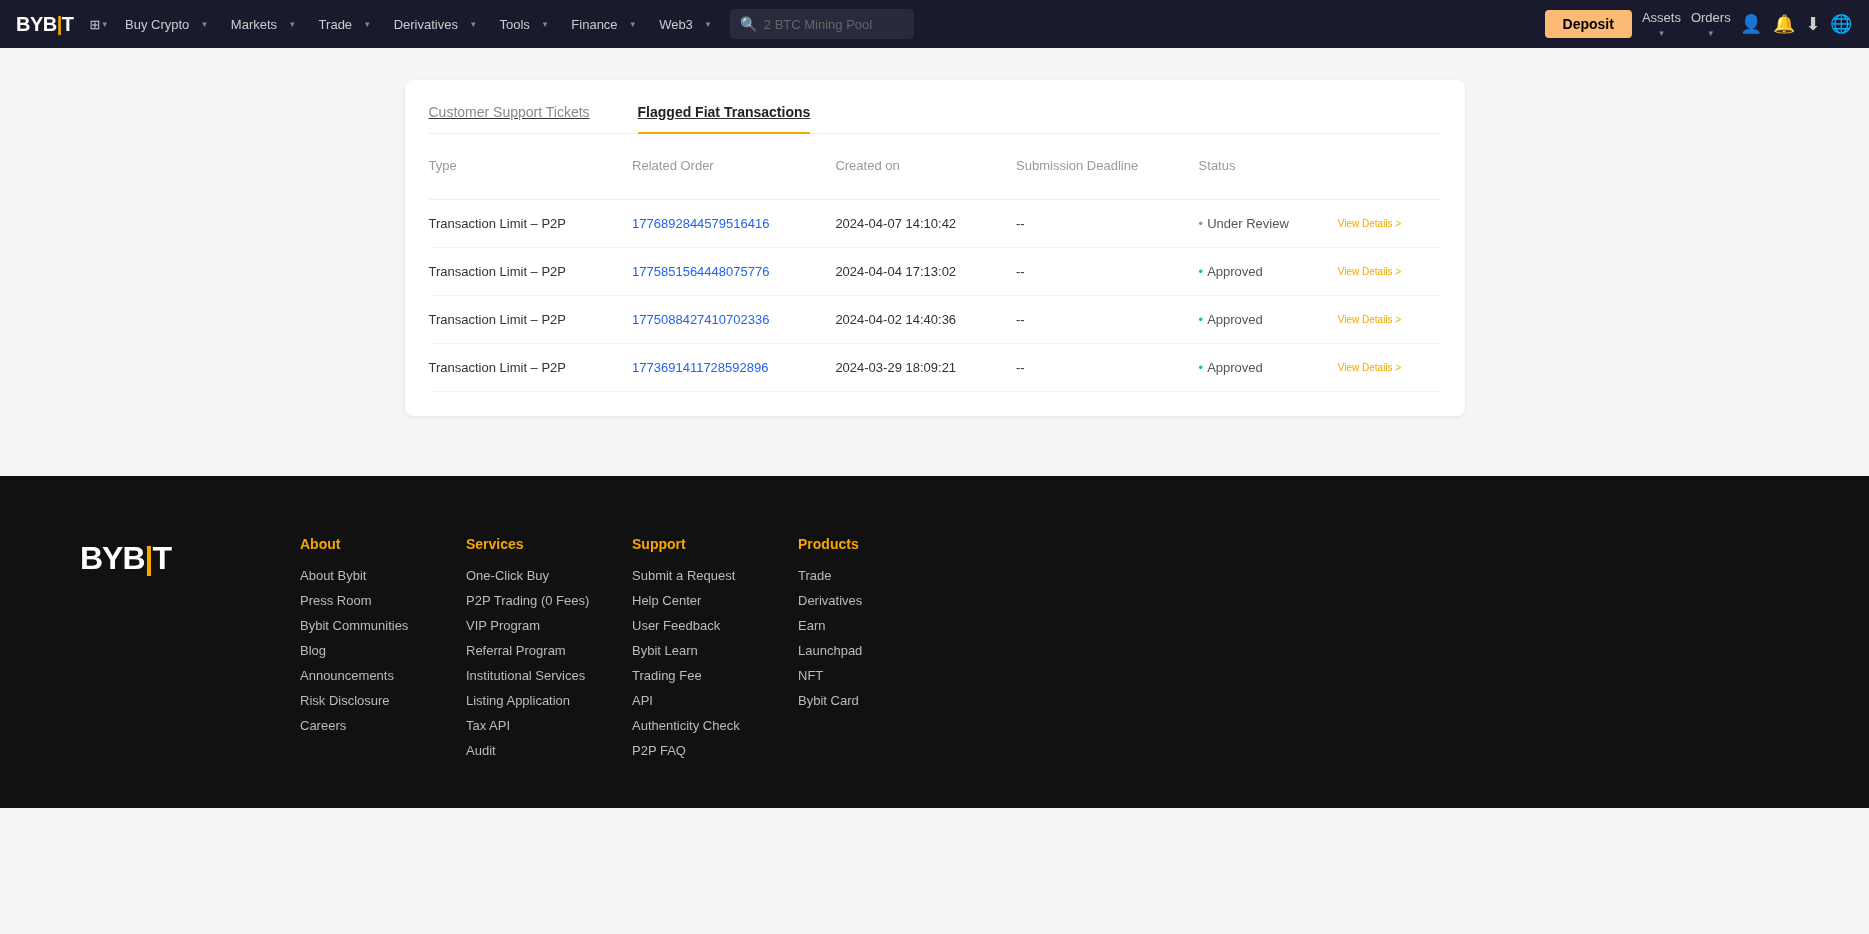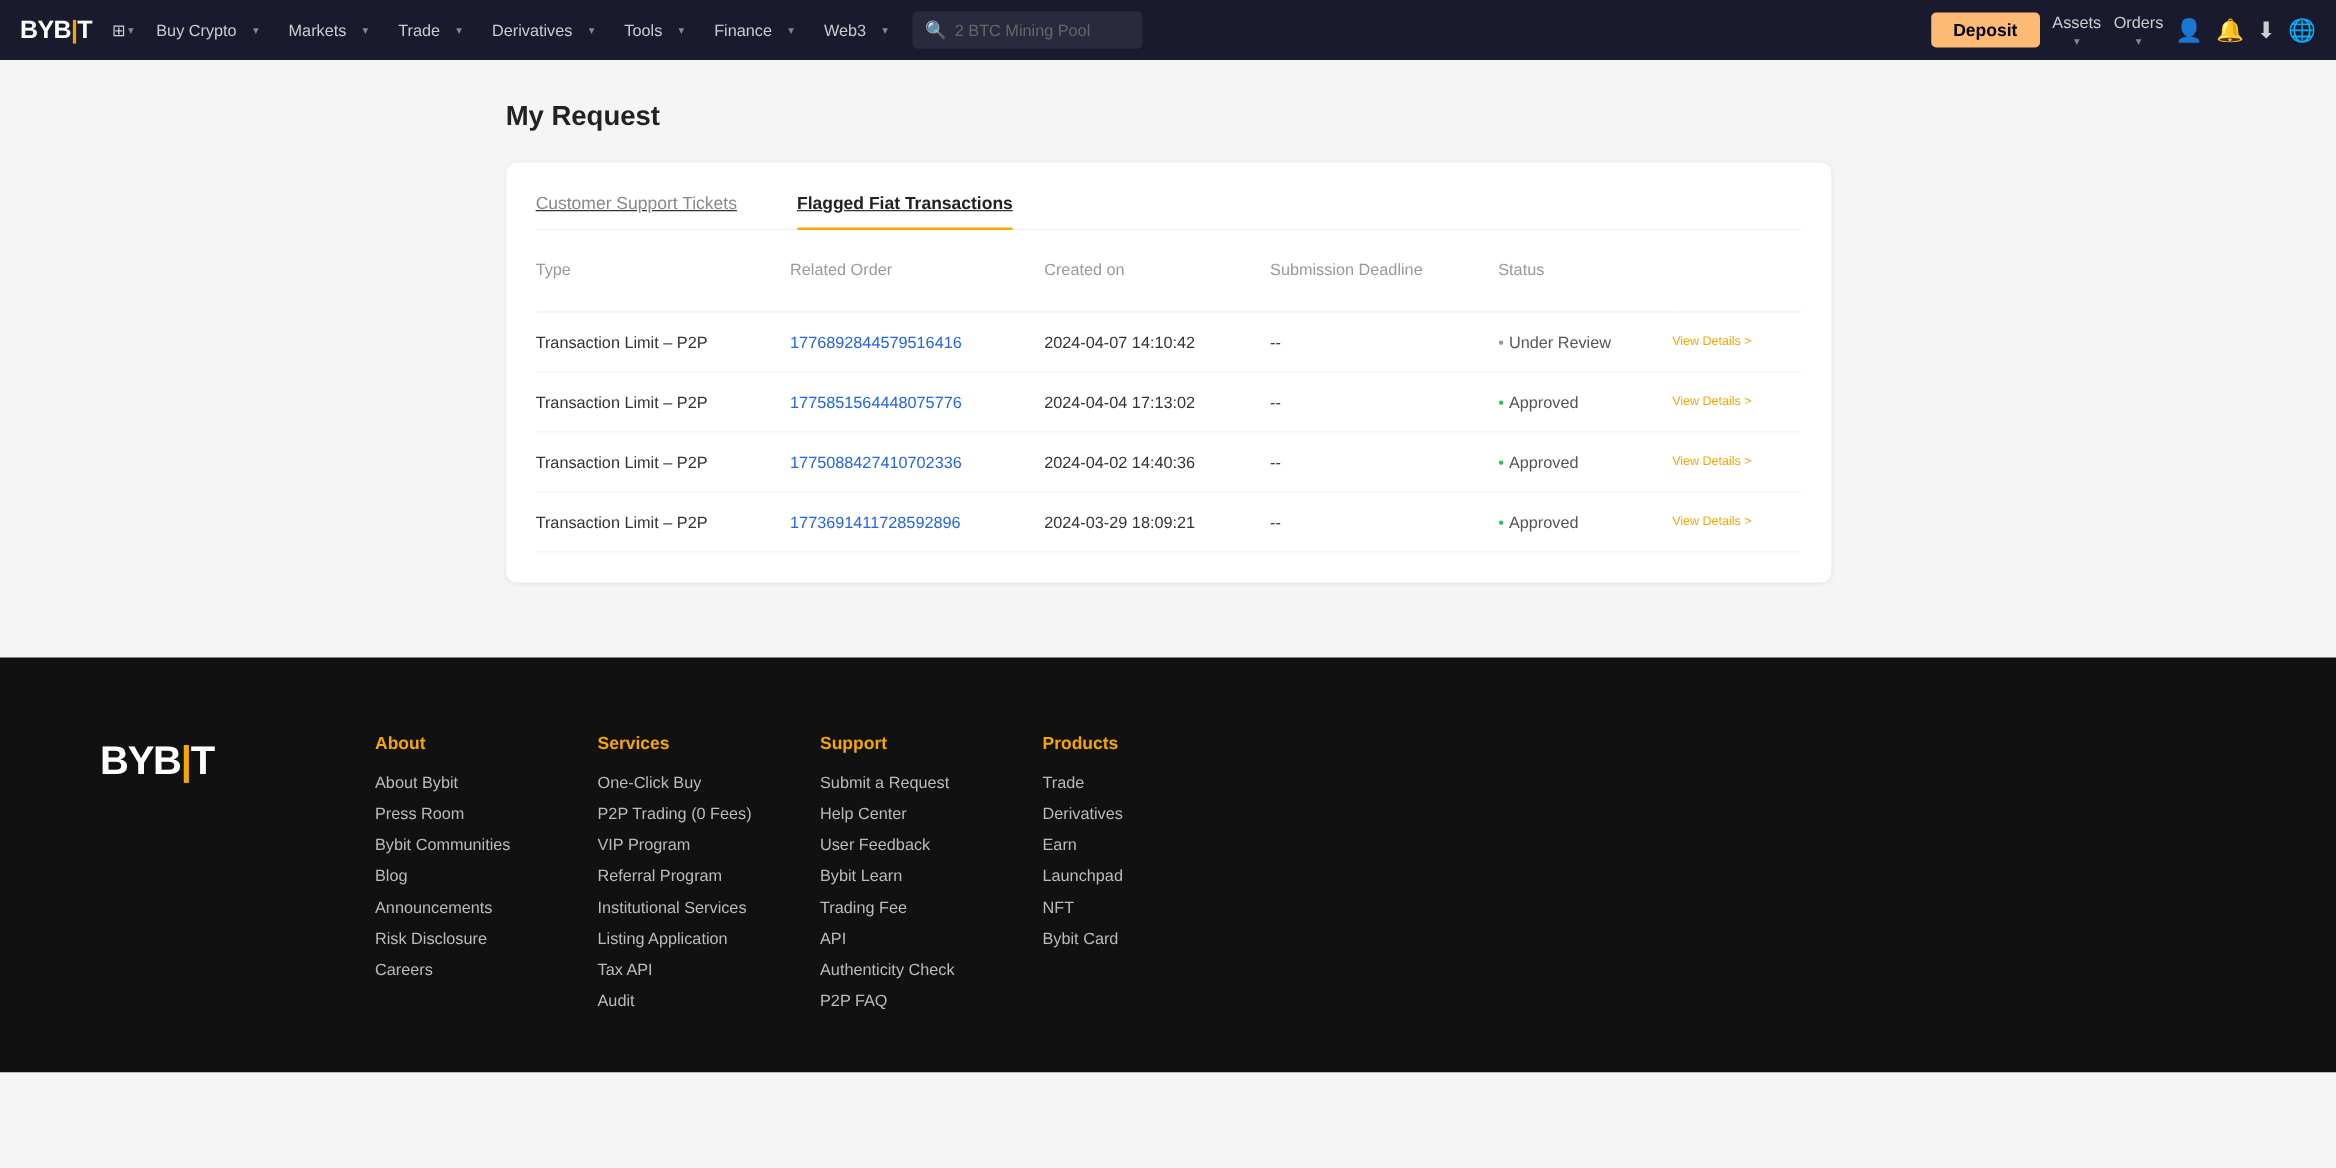--- a/index.html
+++ b/index.html
@@ -207,21 +207,20 @@
       <span class="nav-chevron">▾</span>
     </button>
     <span class="nav-icon">👤</span>
     <span class="nav-icon">🔔</span>
     <span class="nav-icon">⬇</span>
     <span class="nav-icon">🌐</span>
   </div>
 </nav>
 
 <div class="main-content">
-  <h1 class="page-title">My Request</h1>
 
   <div class="card">
 
     <div class="tabs">
       <div class="tab">Customer Support Tickets</div>
       <div class="tab active">Flagged Fiat Transactions</div>
     </div>
 
     <table class="table">
       <thead>
@@ -280,21 +279,21 @@
   </div>
 </div>
 
 <footer class="footer">
   <div class="footer-inner">
     <div class="footer-logo-col">
       <div class="footer-logo">
         BYB<span class="bar">|</span>T
       </div>
     </div>
-    <div id="footer-cols" style="display:flex; gap:48px; flex-wrap:wrap;">
+    <div id="footer-cols" style="display:flex; gap:36px; flex-wrap:wrap;">
         <div class="footer-col">
           <div class="footer-col-title">About</div>
           <a class="footer-link">About Bybit</a>
           <a class="footer-link">Press Room</a>
           <a class="footer-link">Bybit Communities</a>
           <a class="footer-link">Blog</a>
           <a class="footer-link">Announcements</a>
           <a class="footer-link">Risk Disclosure</a>
           <a class="footer-link">Careers</a>
         </div>

